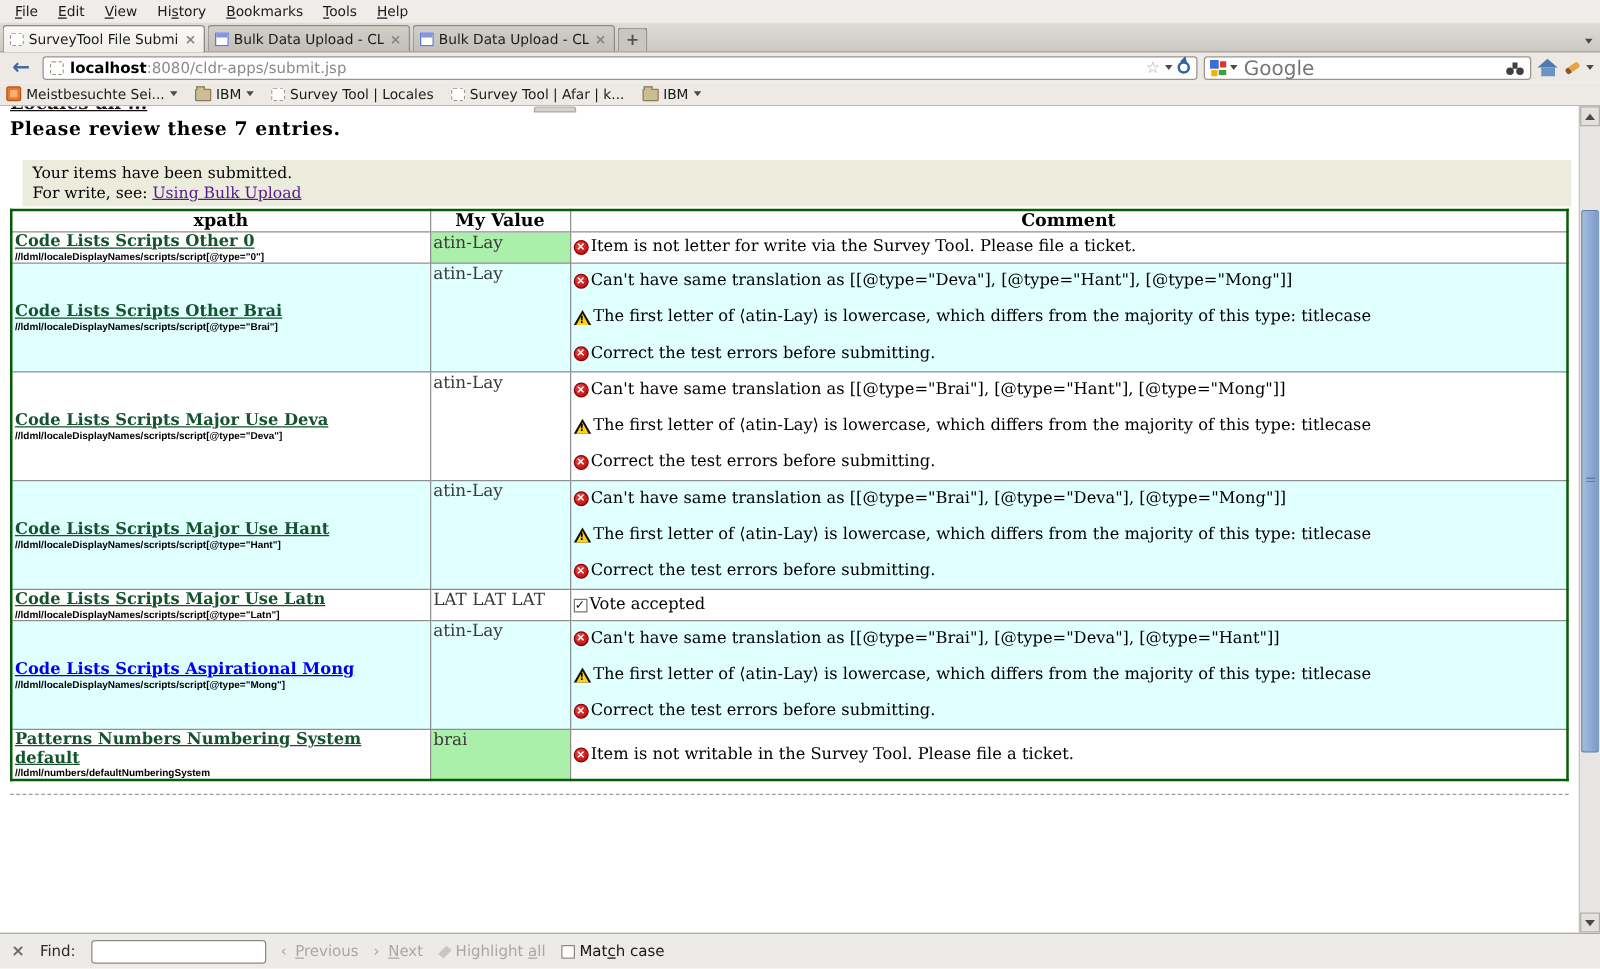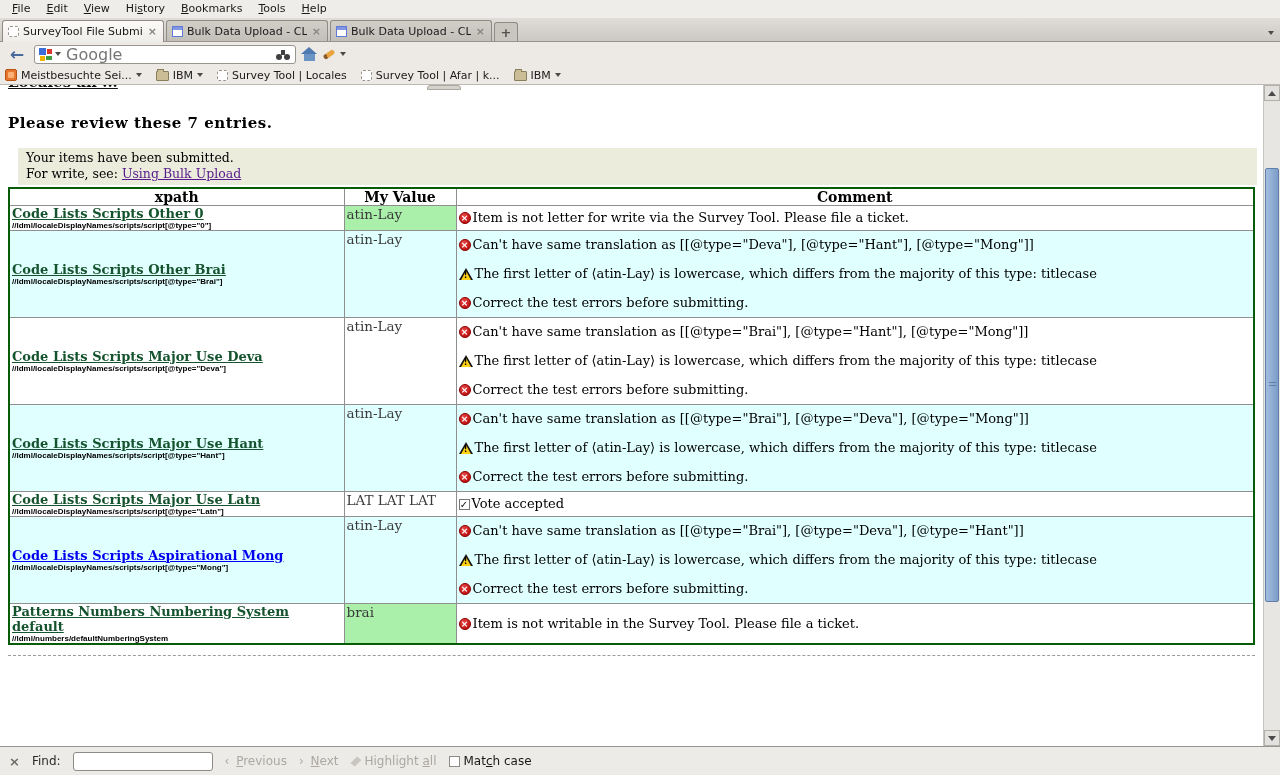--- a/index.html
+++ b/index.html
@@ -4,21 +4,21 @@
 <style>
   * { box-sizing: border-box; }
   html,body { margin:0; padding:0; }
   body {
     width:1280px; height:775px; overflow:hidden; background:#fff;
     font-family:"DejaVu Sans", sans-serif;
   }
   .chrome { font-family:"DejaVu Sans", sans-serif; font-size:11px; color:#1a1a1a; }
 
   
-  .menubar { height:18px; background:#efede9; display:flex; align-items:flex-start; padding-left:4px; }
+  .menubar { height:18px; background:#efede9; display:flex; align-items:center; padding-left:4px; }
   .menu-item { padding:2px 8px; cursor:default; }
   .menu-item u { text-decoration:underline; }
 
   
   .tabbar { height:24px; background:linear-gradient(#e0ddd8,#ccc9c3); border-bottom:1px solid #97938d;
             display:flex; align-items:flex-end; padding:0 2px; position:relative; }
   .tab { width:162px; height:21px; display:flex; align-items:center; gap:4px; padding:0 5px;
          border:1px solid #8e8b86; border-bottom:none; border-radius:3px 3px 0 0; margin-right:2px;
          background:linear-gradient(#d2cfc9,#c2bfb9); overflow:hidden; }
   .tab.active { background:linear-gradient(#fbfaf8,#efede9); height:22px; margin-bottom:-1px; }
@@ -71,21 +71,21 @@
   .bm-placeholder { width:11px; height:11px; border:1px dashed #9a978f; border-radius:2px; background:#fff; }
 
   
   .content { position:relative; height:661px; background:#fff; font-family:"DejaVu Serif","Liberation Serif",serif; color:#000; }
   .main { position:absolute; left:0; top:0; width:1263px; height:661px; overflow:hidden; }
 
   .clip-strip { height:9px; overflow:hidden; position:relative; margin-left:8px; }
   .clip-text { position:absolute; left:0; top:-12px; font-weight:bold; font-size:15px; text-decoration:underline; white-space:nowrap; color:#111; }
   .clip-btn { position:absolute; left:419px; top:0; width:34px; height:5px; background:#d5d2cc; border:1px solid #aaa7a1; border-radius:3px 3px 0 0; }
 
-  .page-title { margin:20px 0 0 8px; font-size:15px; font-weight:bold; letter-spacing:0.5px; }
+  .page-title { margin:0 0 0 8px; font-size:15px; font-weight:bold; letter-spacing:0.5px; }
 
   .notice { margin:16px 6px 2px 18px; background:#ececdd; padding:2px 8px 3px 8px; font-size:12.5px; line-height:16px; }
   .notice a { color:#551a8b; text-decoration:underline; }
 
   table.review { border-collapse:collapse; margin-left:8px; width:1247px; border:2px solid #085c08; font-size:13px; table-layout:fixed; }
   table.review th { font-size:14px; font-weight:bold; padding:0 2px; border:1px solid #8f8f8f; height:16px; }
   table.review td { border:1px solid #8f8f8f; padding:0 2px; }
   th.col-xpath { width:335px; } th.col-value { width:112px; }
   tr.cyan { background:#e0ffff; }
   td.green { background:#aaf0aa; }
@@ -161,20 +161,29 @@
           <span class="tab-title">Bulk Data Upload - CLDR - Un...</span>
           <span class="tab-close">×</span>
         </div>
       </span>
     <div class="newtab-btn">+</div>
     <span class="tab-overflow chev"></span>
   </div>
 
   <div class="navbar">
     <span class="back-btn">←</span>
+    <div class="urlbar">
+      <span class="fav-placeholder"></span>
+      <span class="url-text"><b class="url-host">localhost</b><span>:8080/cldr-apps/submit.jsp</span></span>
+      <span class="urlbar-right">
+        <span class="star-icon">☆</span>
+        <span class="chev"></span>
+        <span class="reload-icon"></span>
+      </span>
+    </div>
     <div class="searchbar">
       <span class="glogo">
           <i class="b"></i>
           <i class="r"></i>
           <i class="y"></i>
           <i class="g"></i>
         </span>
       <span class="chev"></span>
       <input class="search-ph" placeholder="Google" style="">
       <span class="binoc"></span>

